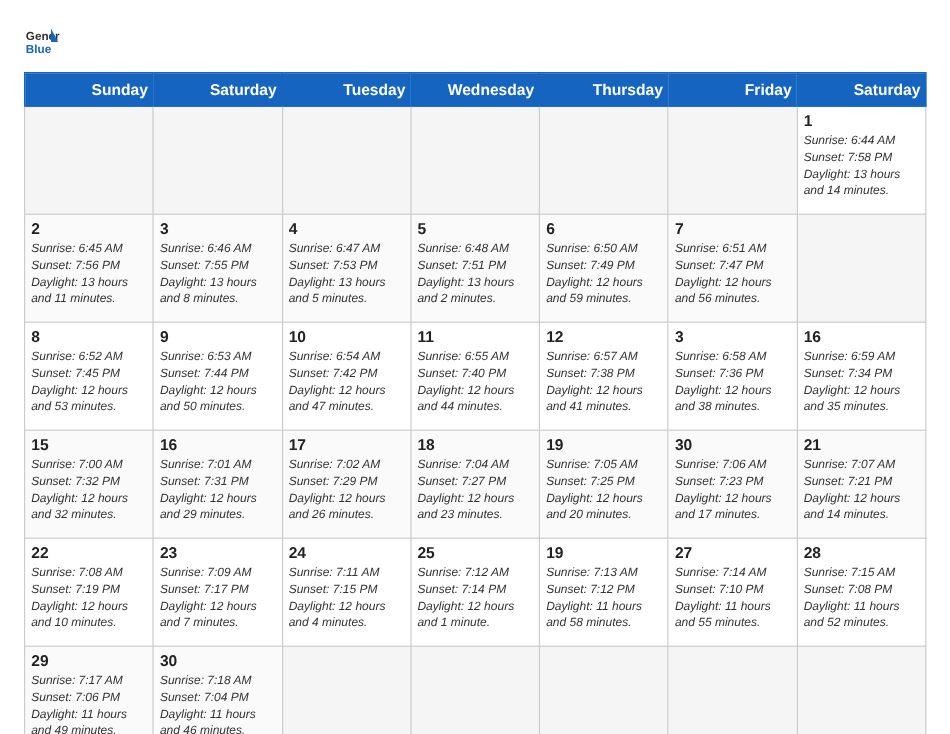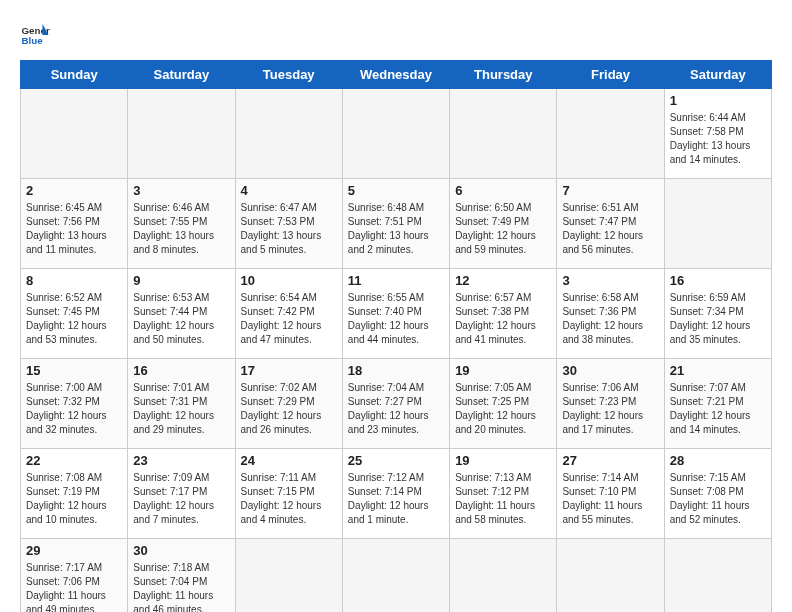--- a/index.html
+++ b/index.html
@@ -39,21 +39,21 @@
     }
     table {
       width: 100%;
       border-collapse: collapse;
       font-size: 11px;
     }
     th {
       background-color: #1565c0;
       color: #fff;
       padding: 6px 4px;
-      text-align: center;
+      text-align: right;
       font-size: 13px;
       font-weight: bold;
       border: 1px solid #1565c0;
     }
     td {
       border: 1px solid #ccc;
       vertical-align: top;
       padding: 4px 5px;
       height: 90px;
       width: calc(100% / 7);
@@ -65,20 +65,21 @@
     .day-num {
       font-size: 13px;
       font-weight: bold;
       margin-bottom: 3px;
       color: #222;
     }
     .day-info {
       font-size: 10px;
       color: #333;
       line-height: 1.4;
+      font-style: italic;
     }
     tr:nth-child(even) td:not(.empty) {
       background: #fafafa;
     }
   </style>
 </head>
 <body>
 
 <div class="header">
   <div class="logo">

